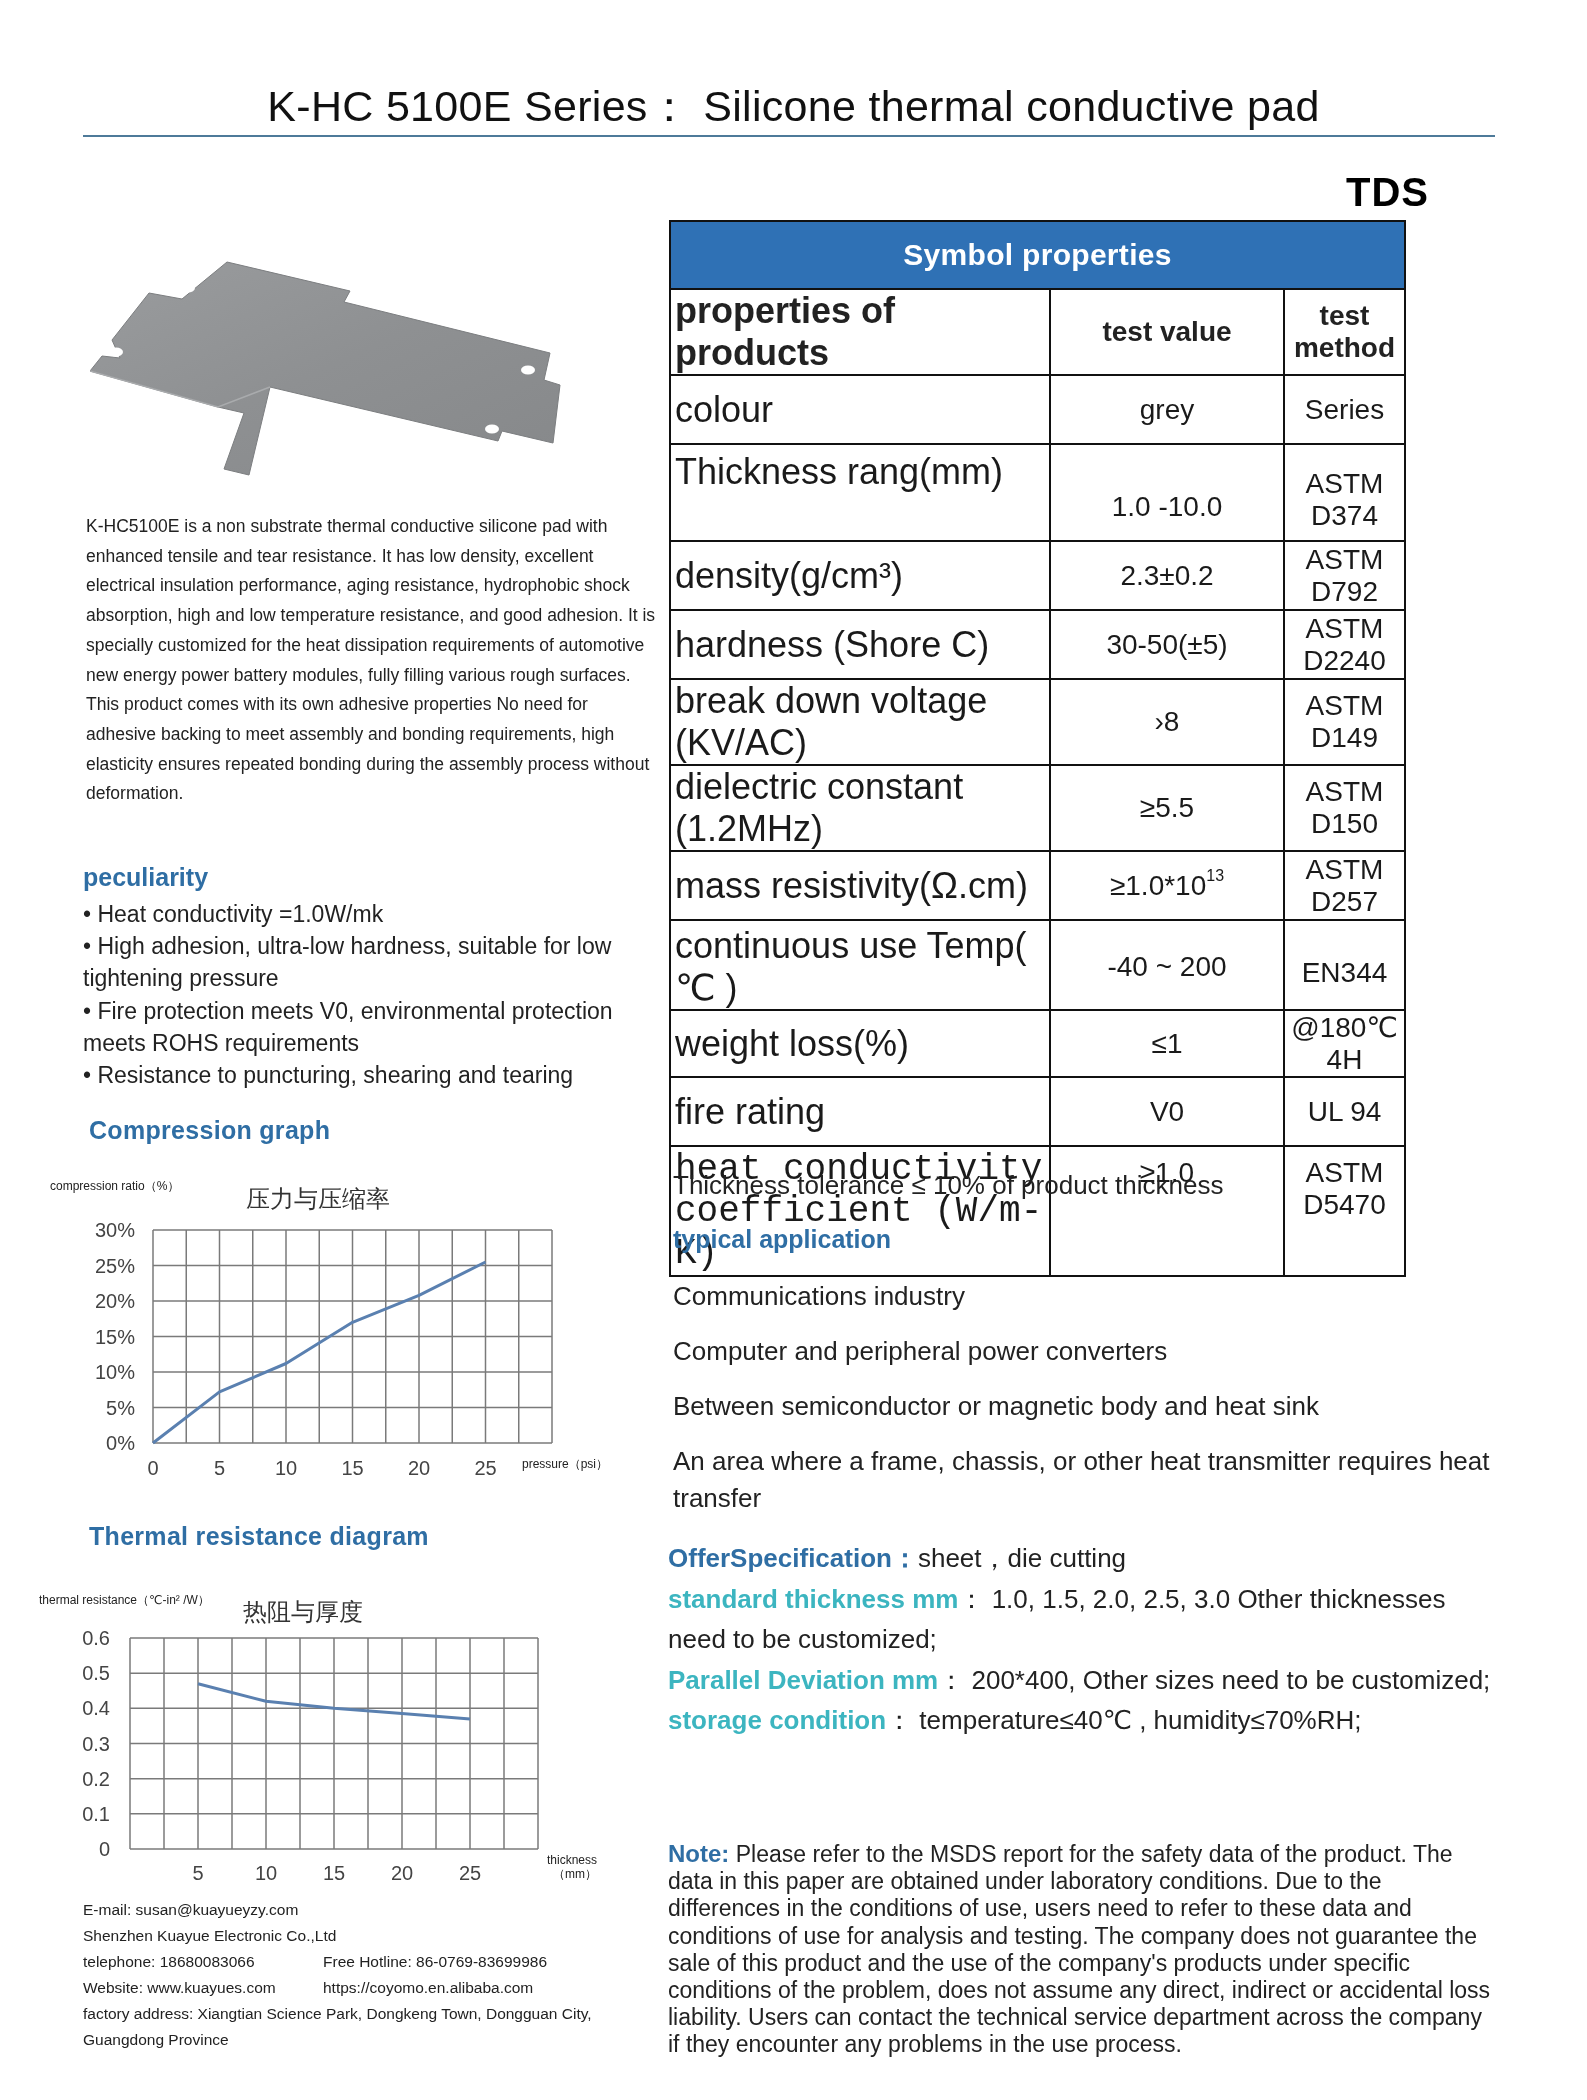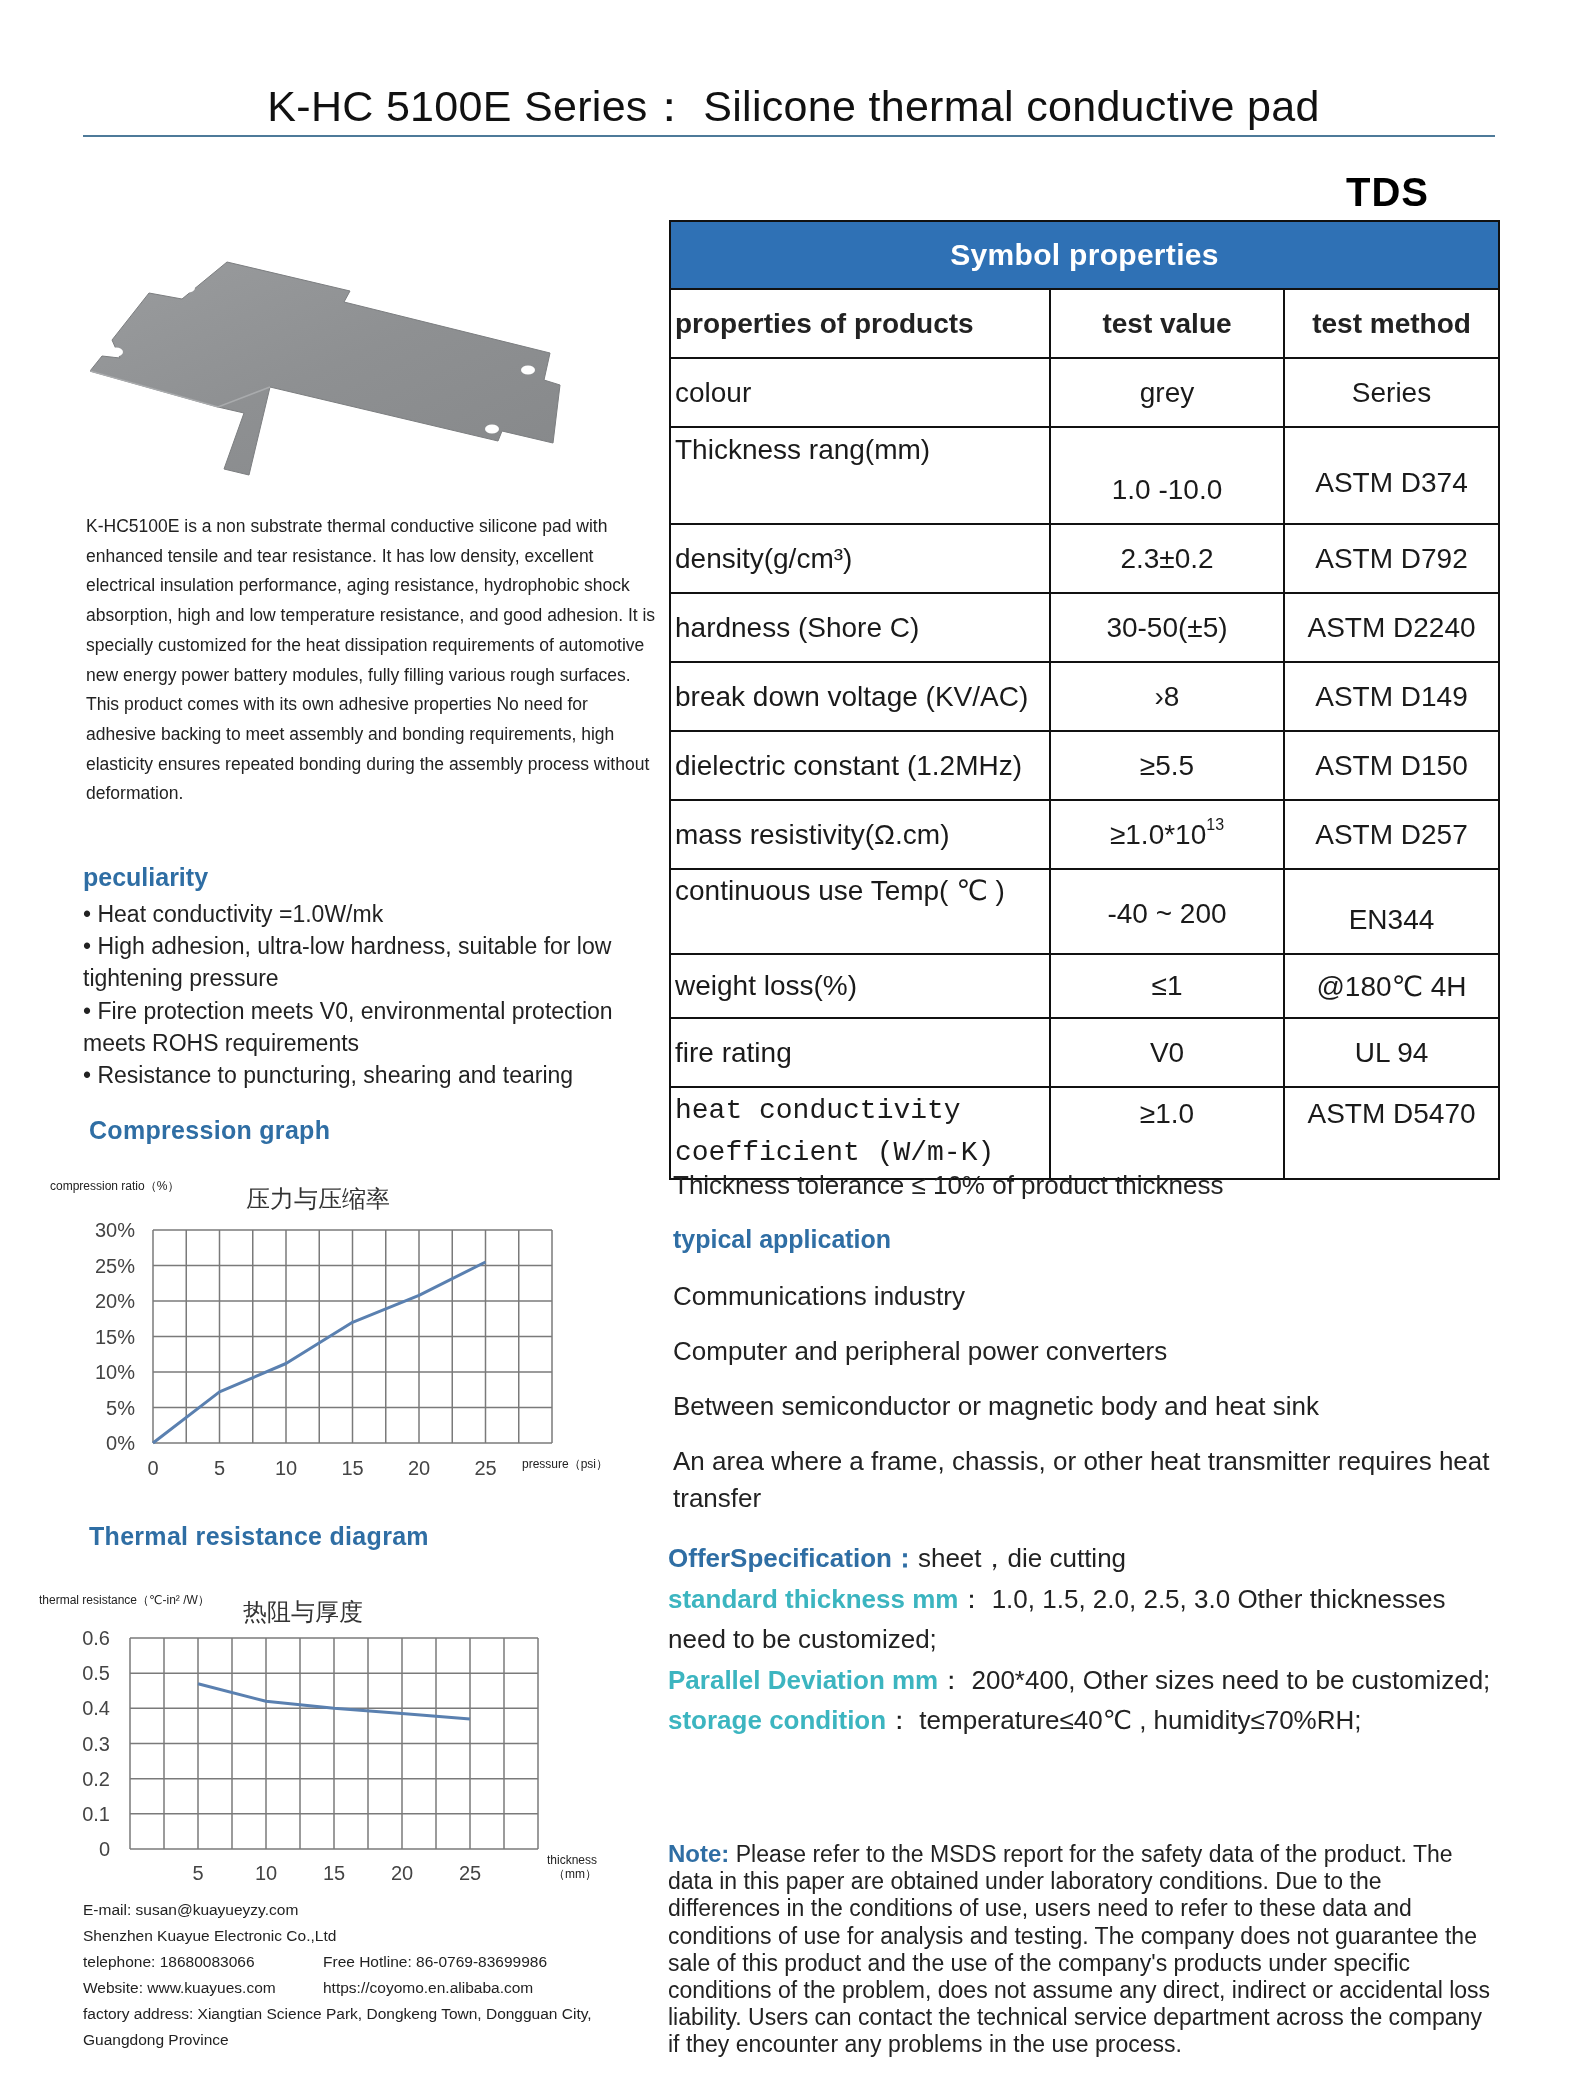--- a/index.html
+++ b/index.html
@@ -31,26 +31,26 @@
   .chart-svg { position: absolute; left: 0; top: 0; }
   .tick { font-size: 20px; fill: #444; }
   .axislab { font-size: 12px; fill: #222; }
 
   
   .company { left: 83px; top: 1897px; width: 590px; font-size: 15.5px; line-height: 26px; color: #222; }
   .company .row { display: flex; }
   .company .row .c1 { width: 240px; }
 
   
-  .spec-table { left: 669px; top: 220px; width: 831px; border-collapse: collapse; }
+  .spec-table { left: 669px; top: 220px; width: 737px; border-collapse: collapse; }
   .spec-table td, .spec-table th { border: 2.5px solid #111; padding: 0; font-weight: normal; }
   .spec-table .band { background: #2f71b5; color: #fff; font-size: 30px; font-weight: bold; height: 66px;
                       text-align: center; letter-spacing: 0.3px; }
   .spec-table .hdr td { height: 67px; font-size: 28px; font-weight: bold; color: #222; }
-  .spec-table td.p { width: 374px; padding-left: 4px; font-size: 28px; text-align: left; }
+  .spec-table td.p { width: 374px; padding-left: 4px; font-size: 36px; text-align: left; }
   .spec-table td.v { width: 232px; text-align: center; font-size: 28px; }
   .spec-table td.m { text-align: center; font-size: 28px; }
   .spec-table tr.r td { height: 67px; }
   .spec-table tr.r-tall td.p { vertical-align: top; padding-top: 14px; }
   .spec-table tr.r-tall td.v, .spec-table tr.r-tall td.m { vertical-align: top; padding-top: 18px; }
   sup { font-size: 16px; vertical-align: 14px; line-height: 0; }
 
   .tolerance { left: 673px; top: 1170px; font-size: 26px; color: #222; }
   .typ-h { left: 673px; top: 1225px; font-size: 25px; }
   .apps { left: 673px; top: 1278px; width: 820px; font-size: 26px; color: #222; }

